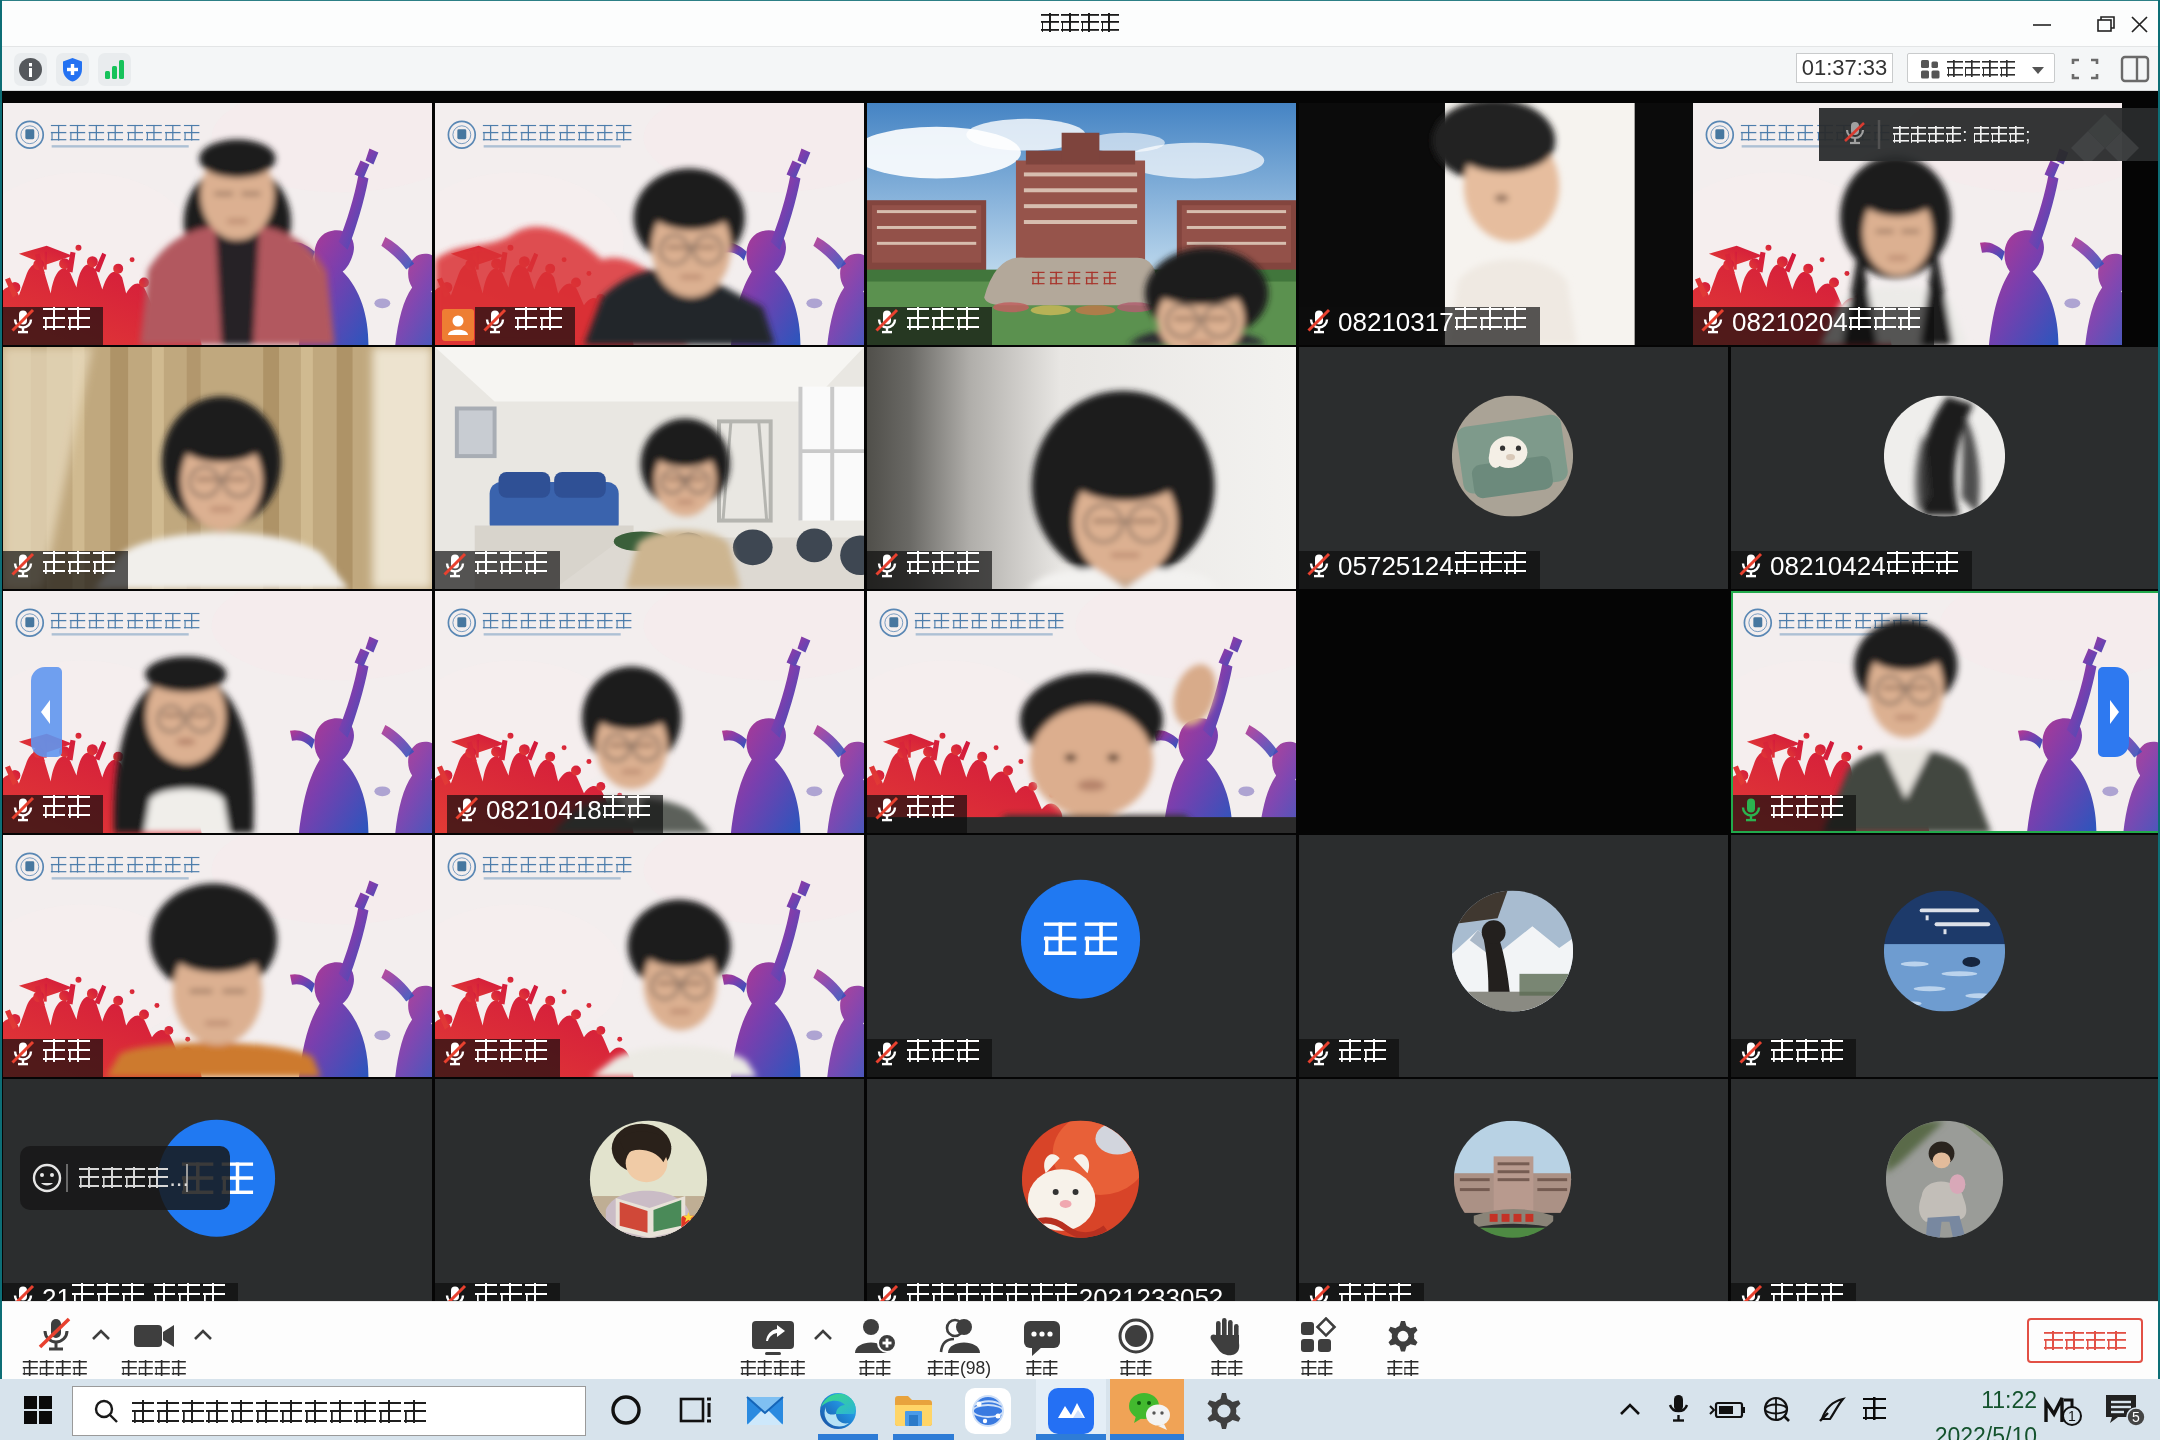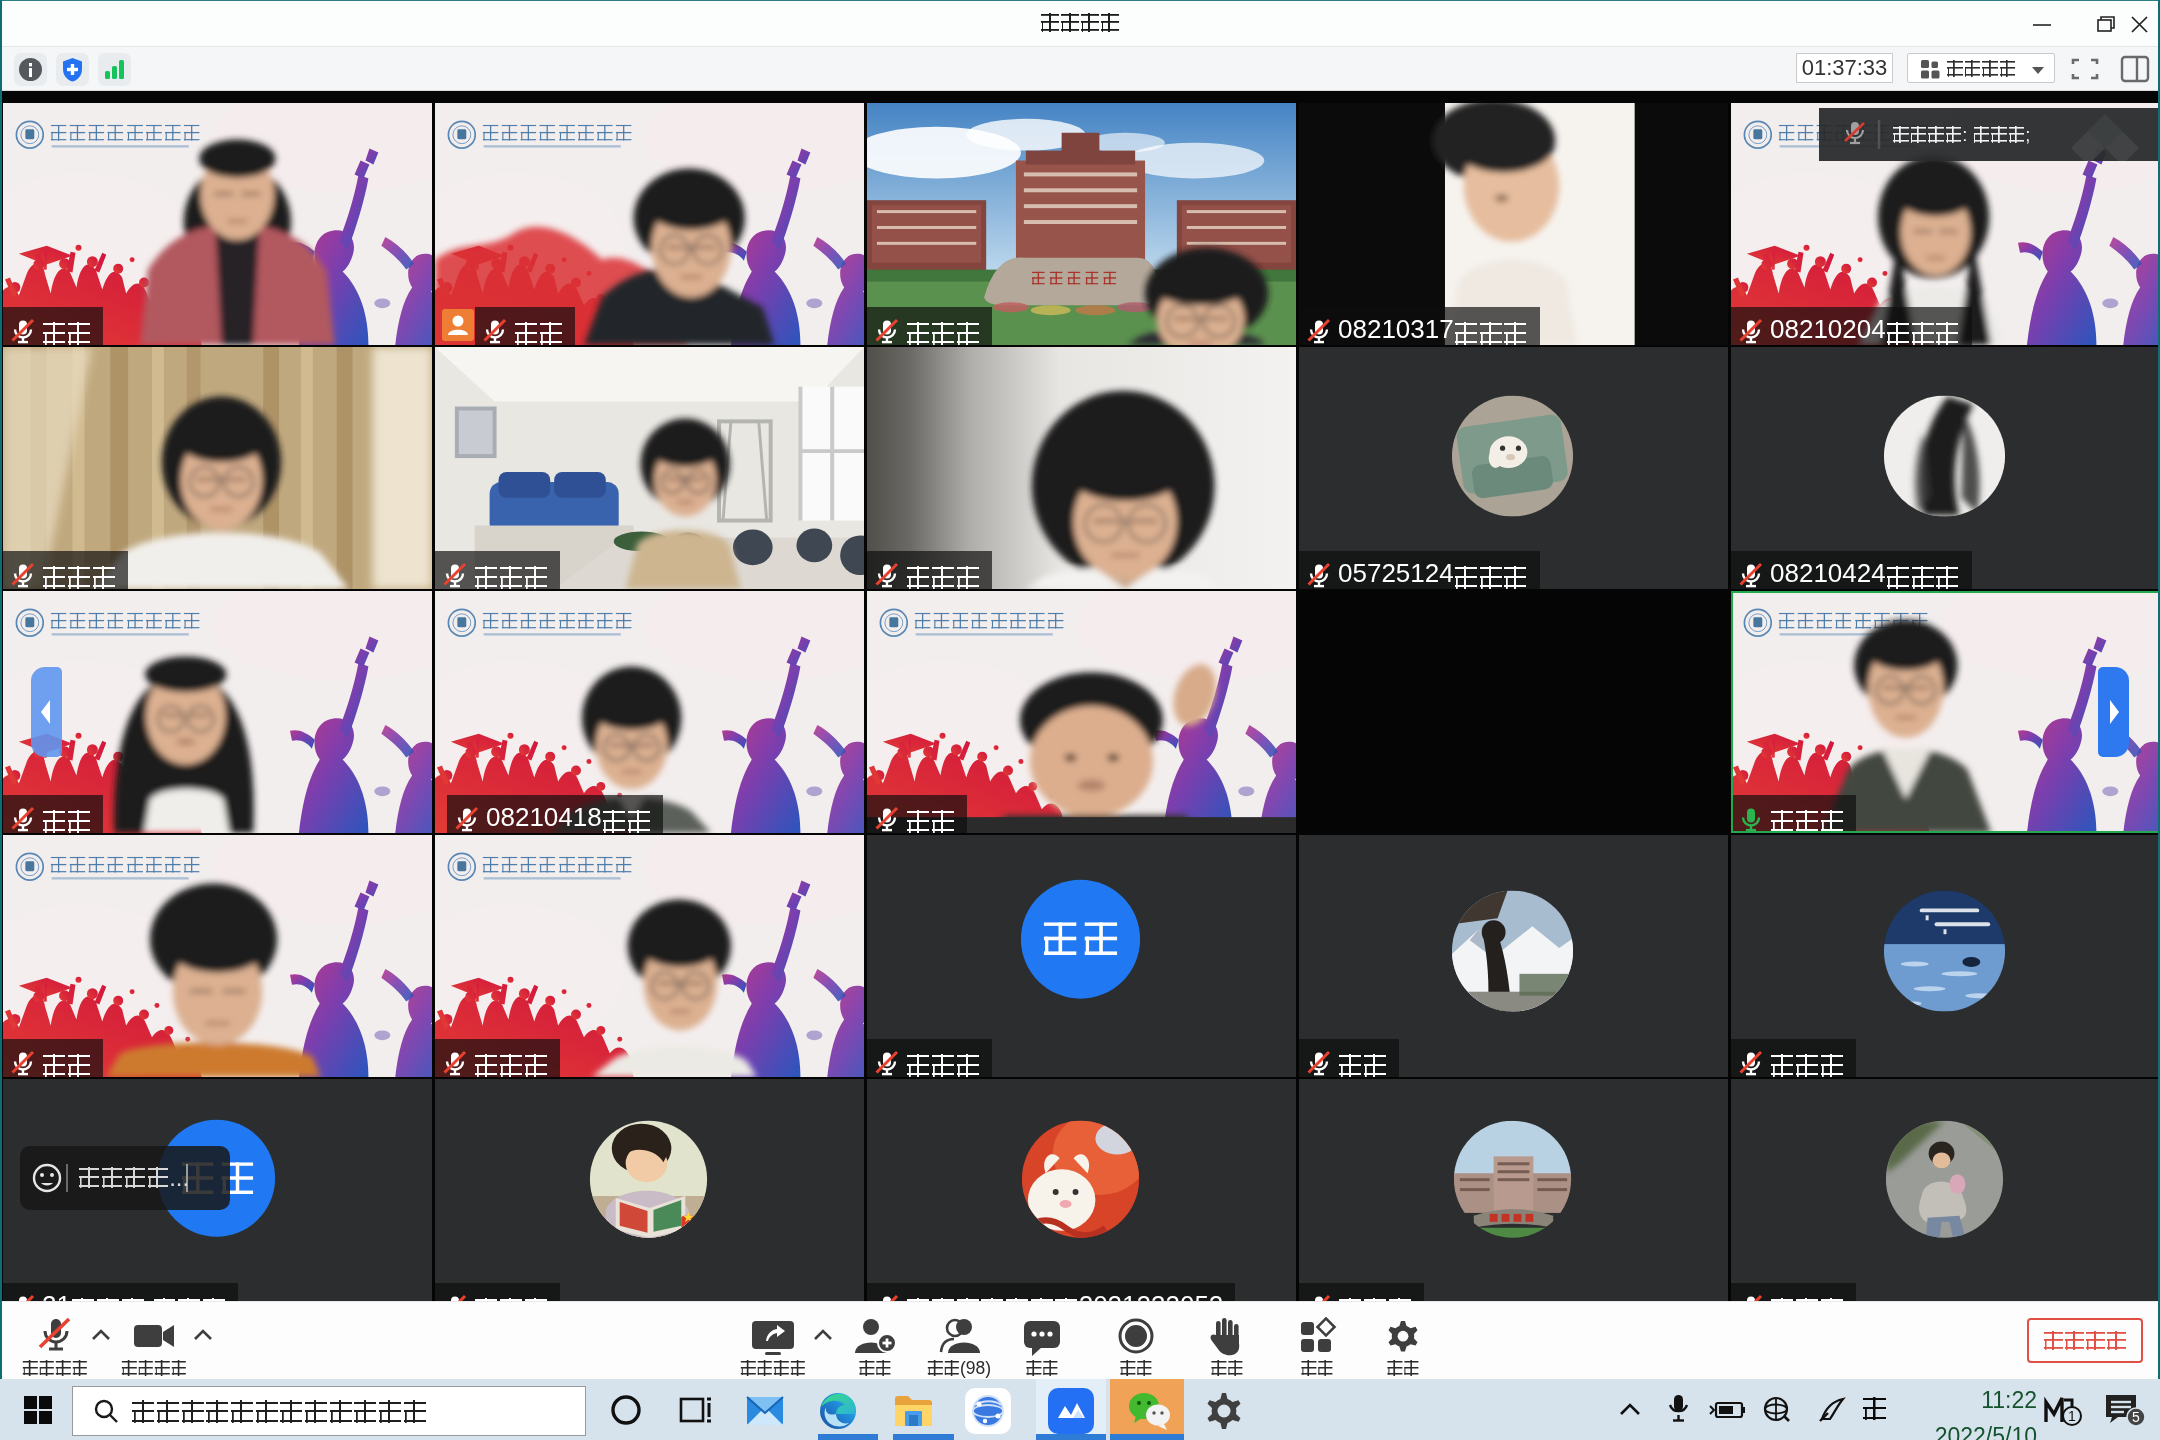--- a/index.html
+++ b/index.html
@@ -10,21 +10,21 @@
 background-position:0 6%,0 48%,0 92%,47% 0,6% 100%;
 background-repeat:no-repeat}
 #titlebar{left:0;top:0;width:2160px;height:46px;background:#fcfdfd;border-top:1px solid #2c7f86}
 #title{left:0;top:11px;width:2160px;text-align:center;font-size:21px;color:#1a1a1a;letter-spacing:1px}
 .wbtn{top:12px;color:#222}
 #subbar{left:0;top:46px;width:2160px;height:45px;background:#f4f6f7;border-top:1px solid #e3e5e6;border-bottom:1px solid #d8dadb}
 .sq{top:53px;width:33px;height:33px;background:#e9ecee;border-radius:7px}
 #stage{left:0;top:91px;width:2160px;height:1210px;background:#050505;overflow:hidden}
 .tile{position:absolute;width:429px;height:242px;overflow:hidden;background:#2b2d2e}
 .tile svg{position:absolute;left:0;top:0;width:100%;height:100%}
-.nl{position:absolute;left:0;bottom:0;display:flex;align-items:flex-end;background:rgba(14,14,14,.68);height:38px;padding:0 12px 0 6px;color:#fff;font-size:26px;white-space:nowrap}
+.nl{position:absolute;left:0;bottom:0;display:flex;align-items:flex-start;background:rgba(14,14,14,.68);height:38px;padding:0 12px 0 6px;color:#fff;font-size:26px;white-space:nowrap}
 .nl svg{position:static;width:28px;height:28px;margin-right:5px;flex:none}
 .edge{left:0;top:0;width:2px;height:1379px;background:#0d6e76;z-index:60}
 #toolbar{left:0;top:1301px;width:2160px;height:78px;background:#fdfdfd;border-top:1px solid #e8e8e8;z-index:50}
 .tbi{position:absolute;top:15px;width:48px;height:40px}
 .tbl{position:absolute;top:56px;font-size:17.5px;color:#2a2a2a;text-align:center;white-space:nowrap}
 #taskbar{left:0;top:1379px;width:2160px;height:61px;background:#d7e3ec;z-index:55}
 .uline{position:absolute;top:55px;height:6px;background:#2e7cd6}
 .tray{position:absolute;top:14px;color:#111;font-size:24px}
 </style></head><body>
 <div id="app">
@@ -324,21 +324,21 @@
         <div class="nl" style="left:0px">
           <svg viewBox="0 0 28 27">
             <use href="#micoff"></use>
           </svg>
           <span>08210317</span>
           <i class="z"></i>
           <i class="z"></i>
           <i class="z"></i>
         </div>
       </div>
-<div class="tile" style="left:1731px;top:12px;">
+<div class="tile" style="left:1693px;top:12px;">
         <svg viewBox="0 0 432 244" preserveAspectRatio="none">
           <use href="#vbg" width="432" height="244"></use>
           <g filter="url(#b1)">
             <ellipse cx="204" cy="115" rx="56" ry="62" fill="#1d1c1e"></ellipse>
             <path d="M128 244 L150 200 C175 180 238 180 260 200 L276 244 Z" fill="#ecebe8"></path>
             <path d="M168 140 L150 244 L186 244 Z" fill="#1d1c1e"></path>
             <path d="M244 140 L262 244 L228 244 Z" fill="#1d1c1e"></path>
             <ellipse cx="206" cy="130" rx="35" ry="44" fill="#dcb091"></ellipse>
             <ellipse cx="206" cy="95.68" rx="36.4" ry="18.48" fill="#1d1c1e"></ellipse>
             <rect x="184.3" y="128" width="17.5" height="3" fill="#6b4f3f" opacity=".8"></rect>

